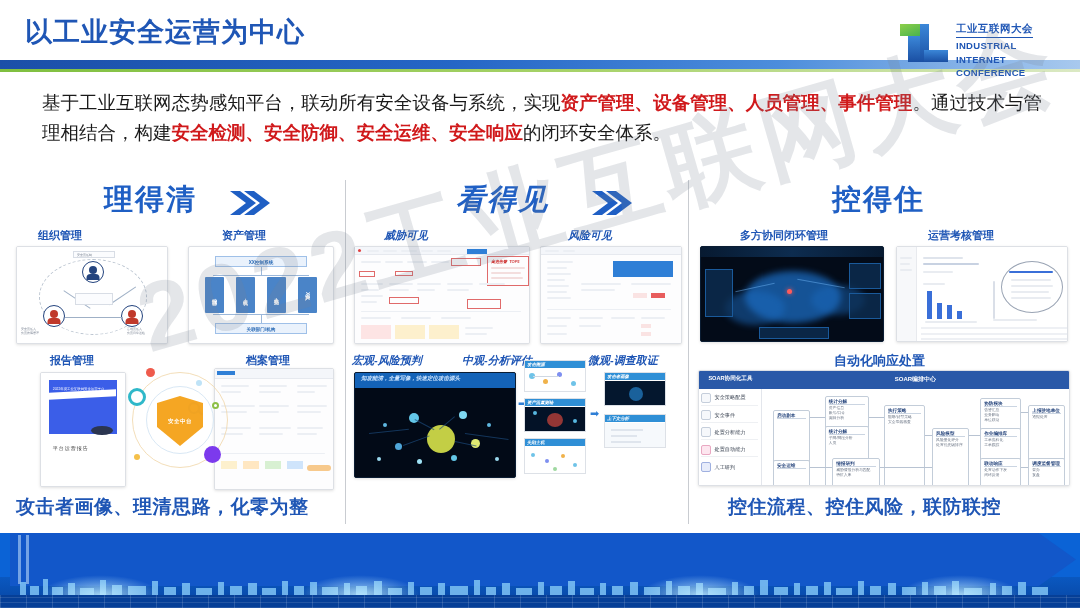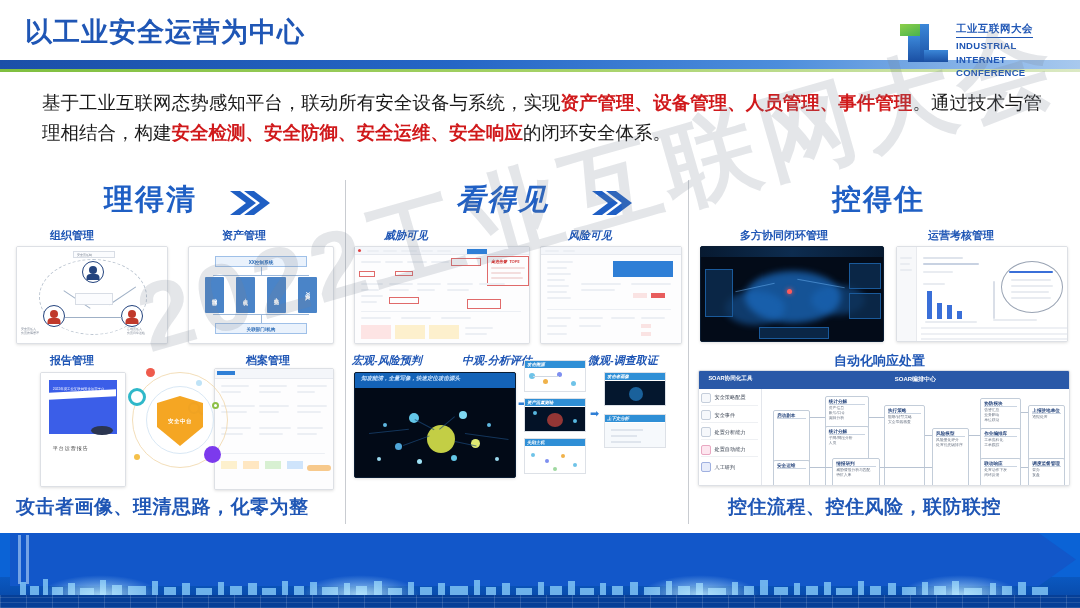--- a/index.html
+++ b/index.html
@@ -284,21 +284,21 @@
 
   <div class="col col-1">
     <div class="col-title" style="left:98px;">理得清</div>
     <div class="chev" style="left:222px;">
       <svg width="42" height="30" viewBox="0 0 42 30">
         <path d="M2 3 L18 15 L2 27 L12 27 L28 15 L12 3 Z" fill="#1f5fc4"></path>
         <path d="M16 3 L32 15 L16 27 L26 27 L42 15 L26 3 Z" fill="#1f5fc4"></path>
       </svg>
     </div>
 
-    <div class="sub-label" style="left:44px; top:52px;">组织管理</div>
+    <div class="sub-label" style="left:32px; top:52px;">组织管理</div>
     <div class="sub-label" style="left:216px; top:52px;">资产管理</div>
 
     <div class="panel" style="left:10px; top:70px; width:152px; height:98px;">
       <div class="org">
         <div class="ring" style="left:22px; top:12px; width:108px; height:76px;"></div>
         <div class="node" style="left:65px; top:14px;">
             <i></i>
             <b></b>
           </div>
         <div class="node" style="left:26px; top:58px;">

